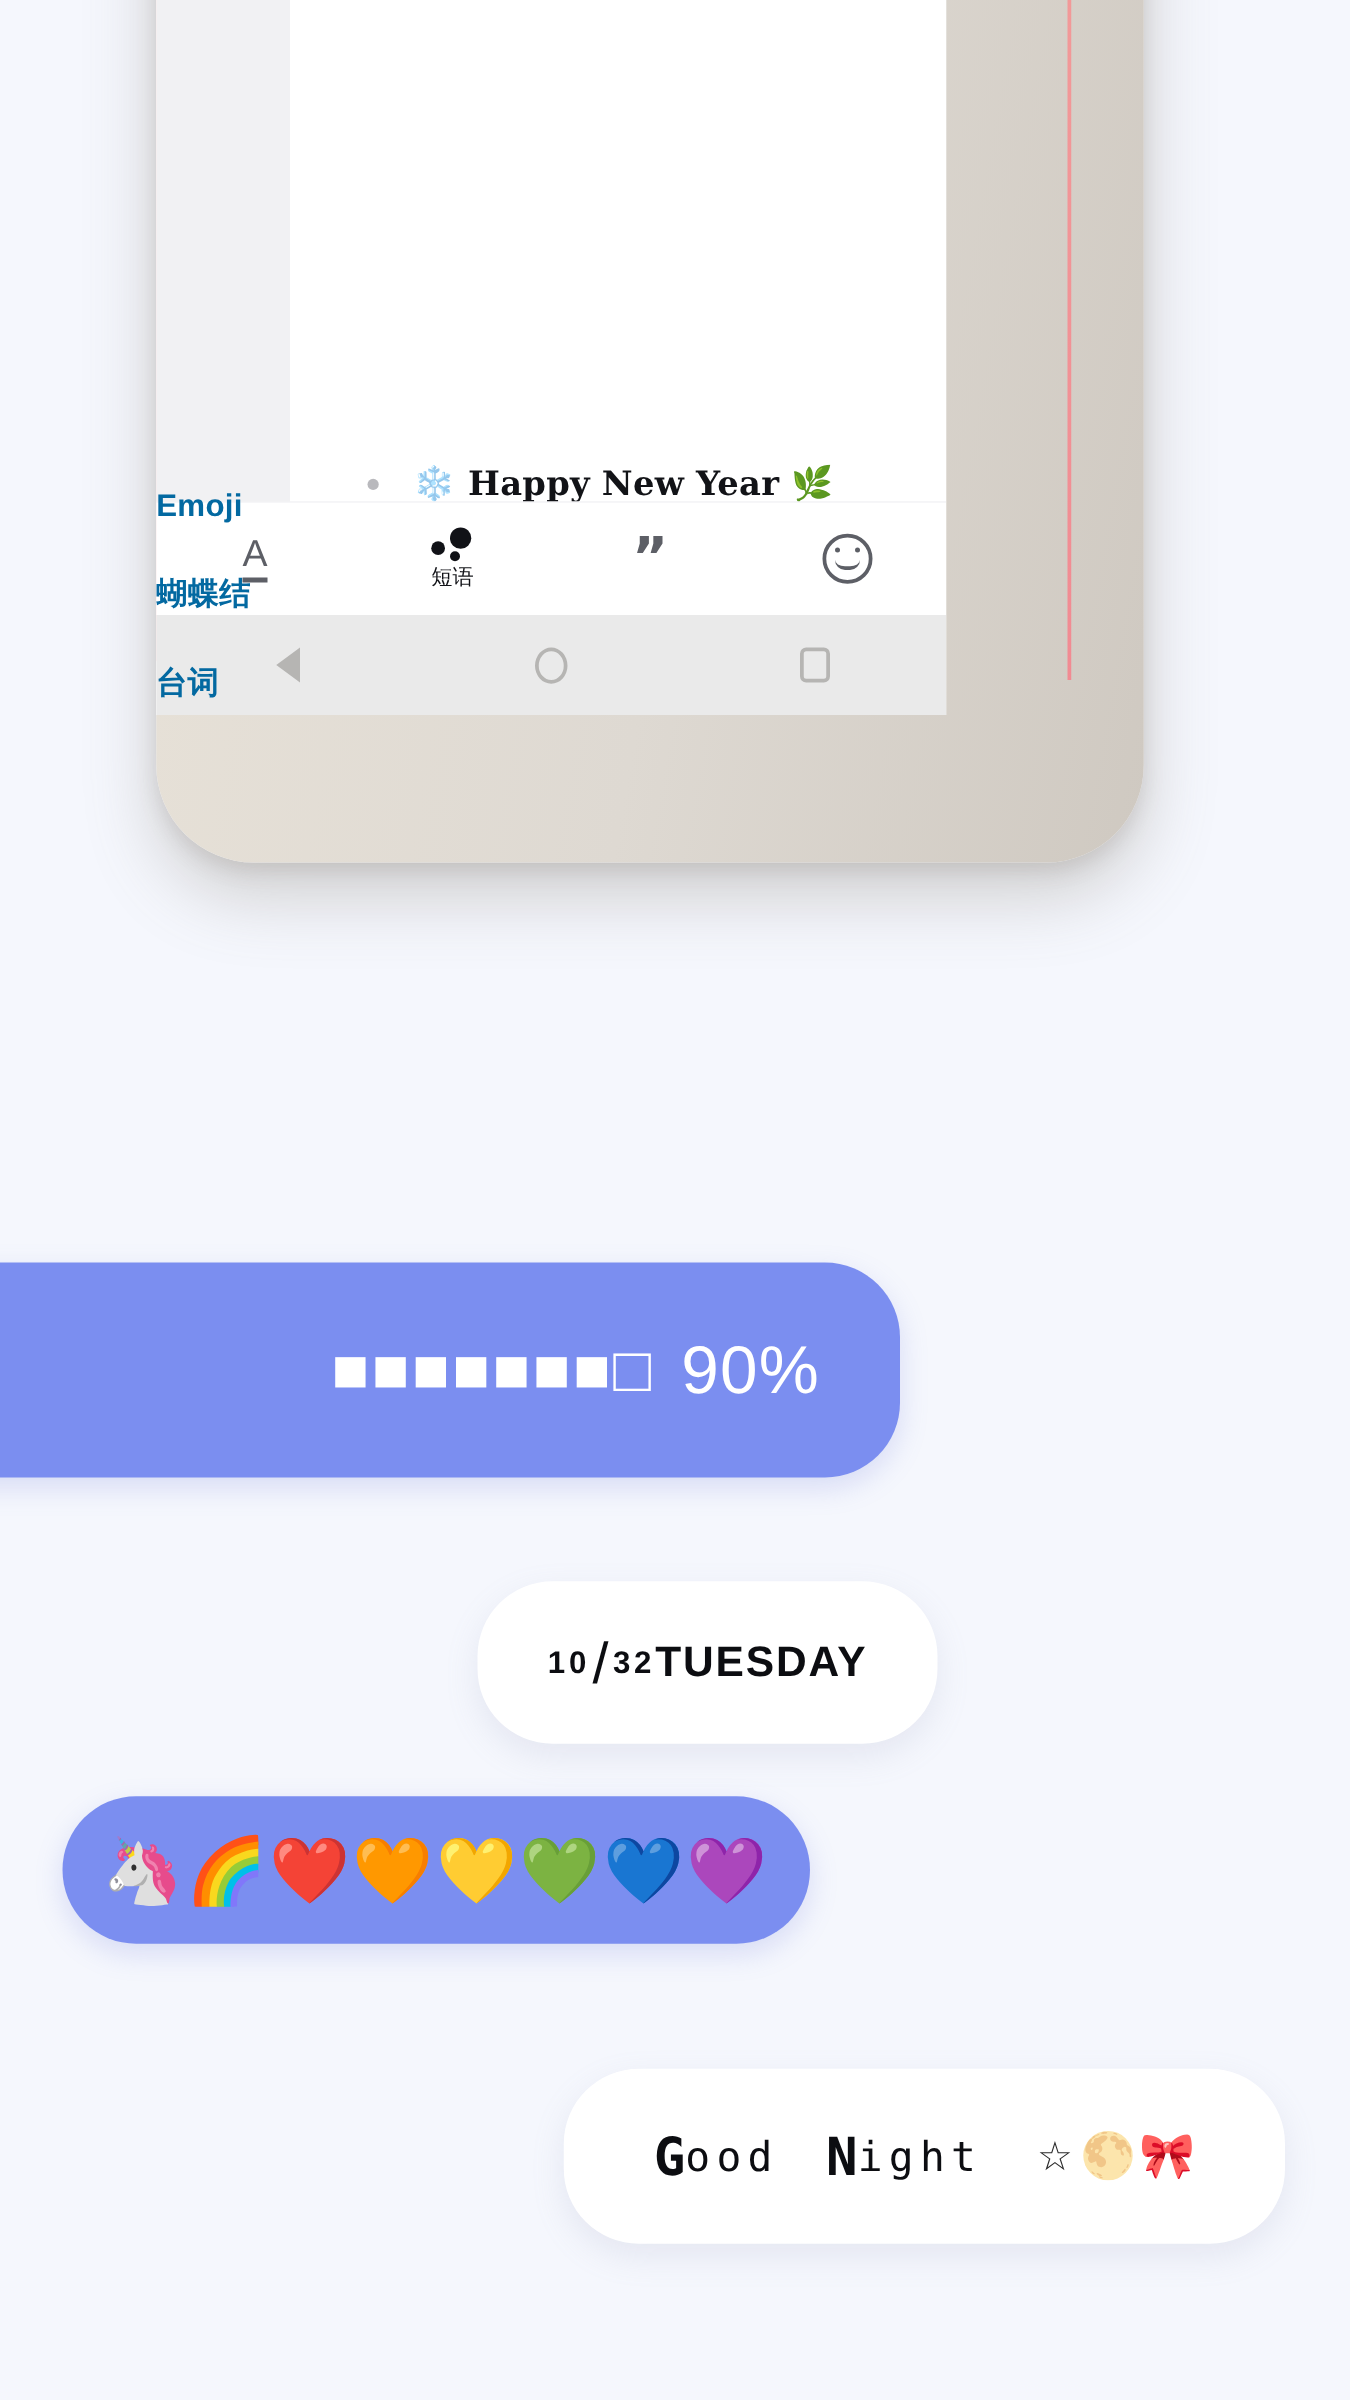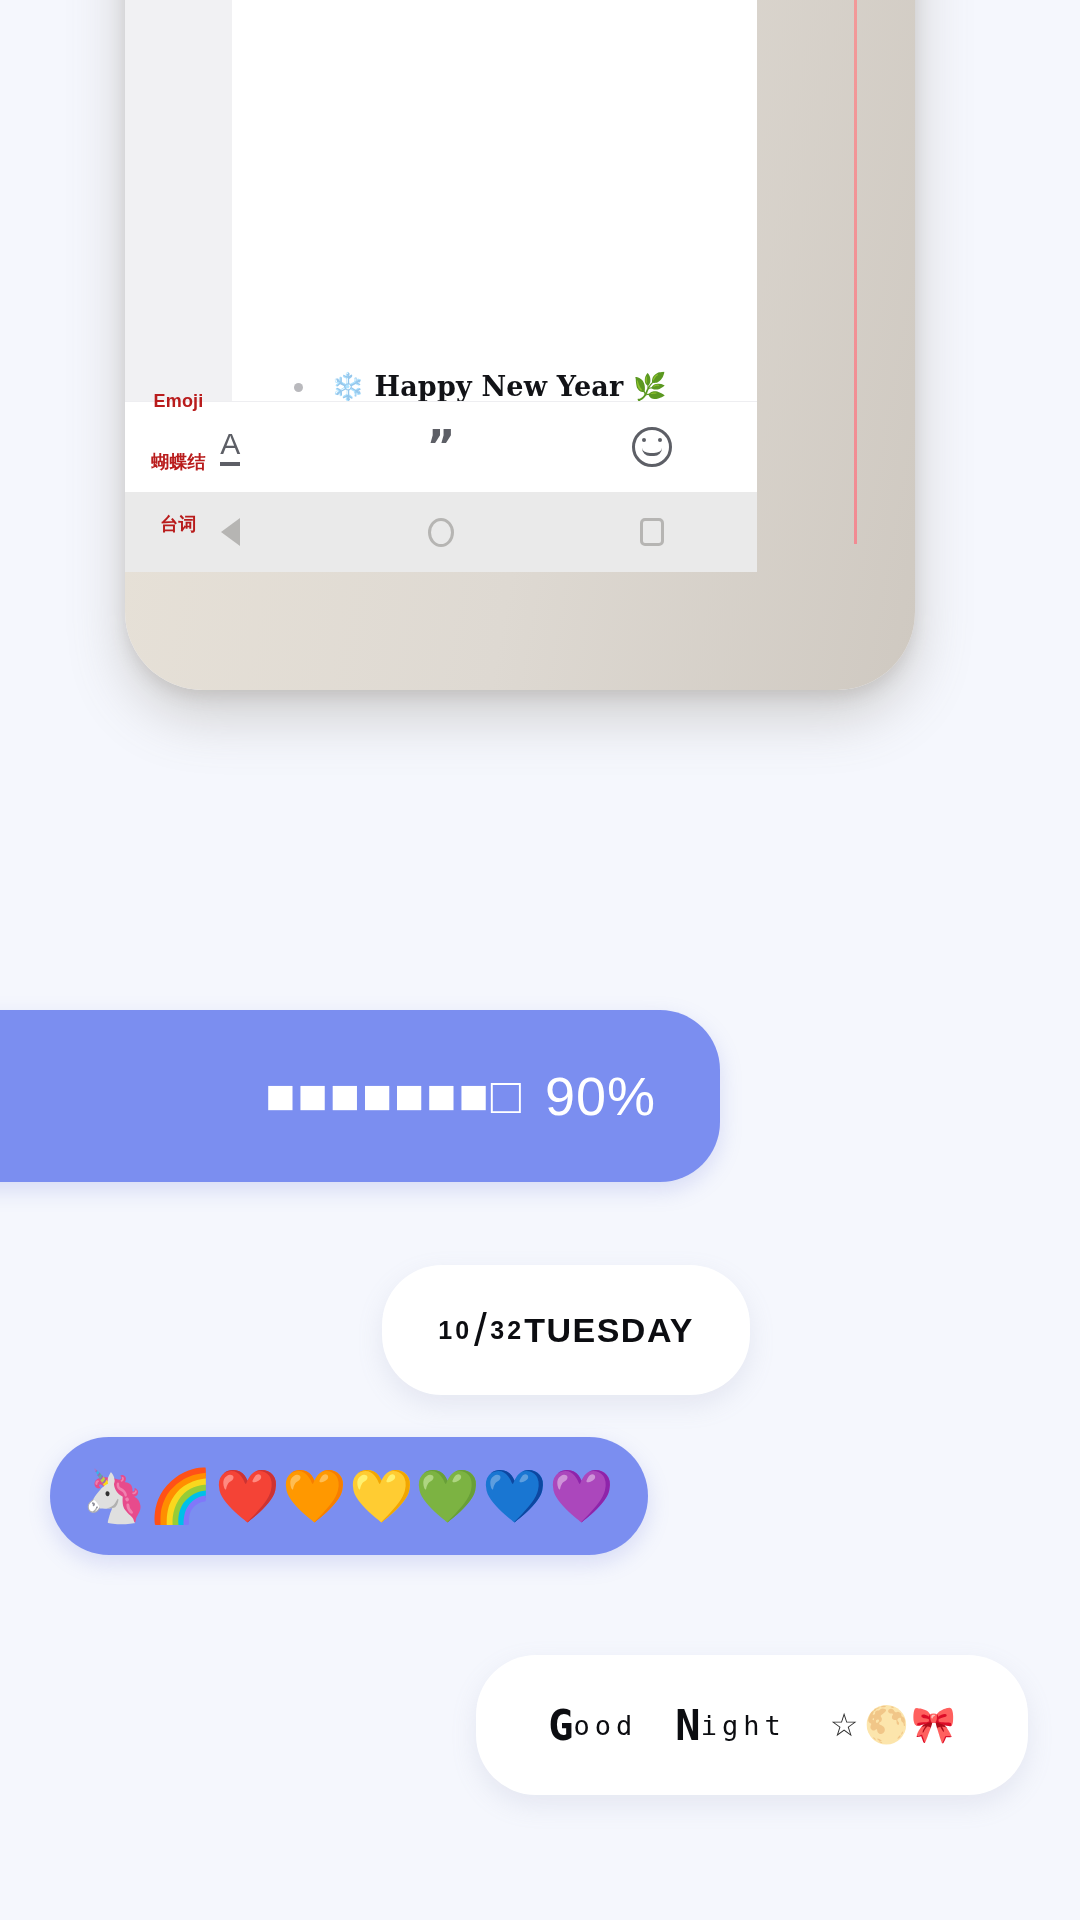--- a/index.html
+++ b/index.html
@@ -76,23 +76,22 @@
     position: relative;
   }
   .kb-sidebar {
     width: 107px;
     background: #f1f1f3;
     flex: 0 0 107px;
     padding-top: 1562px;
     box-sizing: border-box;
   }
   .kb-tab {
-    text-align: center;
-    font-size: 18px;
-    color: #b91c1c;
+    font-size: 25px;
+    color: #0369a1;
     font-weight: 600;
     padding: 19px 0;
     letter-spacing: .2px;
   }
   .kb-tab.cn { font-weight: 600; }
 
   .kb-list {
     flex: 1;
     background: #ffffff;
     padding-top: 1540px;
@@ -283,21 +282,21 @@
 
   
   #bubble-night {
     right: 52px;
     top: 1655px;
     height: 140px;
     padding: 0 70px 0 72px;
     white-space: nowrap;
   }
   .gn-big { font-size: 42px; font-weight: 700; font-family: "DejaVu Sans Mono", monospace; }
-  .gn-small { font-size: 27px; font-family: "DejaVu Sans Mono", monospace; vertical-align: super; letter-spacing: 5px; }
+  .gn-small { font-size: 33px; font-family: "DejaVu Sans Mono", monospace; vertical-align: super; letter-spacing: 5px; }
   .gn-gap { display: inline-block; width: 38px; }
   .gn-tail {
     margin-left: 44px;
     font-size: 36px;
     letter-spacing: 2px;
     display: inline-flex;
     align-items: center;
   }
   .gn-star { font-size: 32px; color: #2b2b2b; margin-right: 4px; }
 </style>
@@ -326,20 +325,28 @@
             <span class="kb-bullet"></span>
             <span class="kb-text slab">❄️ Happy New Year 🌿</span>
           </div>
 
         </div>
       </div>
 
       <div class="kb-toolbar">
         <div class="kb-tool">
           <span class="tool-A">A</span>
+        </div>
+        <div class="kb-tool">
+          <span class="tool-dots">
+              <i></i>
+              <i></i>
+              <i></i>
+            </span>
+          <span class="tool-label">短语</span>
         </div>
         <div class="kb-tool">
           <span class="tool-quote">”</span>
         </div>
         <div class="kb-tool">
           <span class="tool-smiley">
               <i></i>
             </span>
         </div>
       </div>

